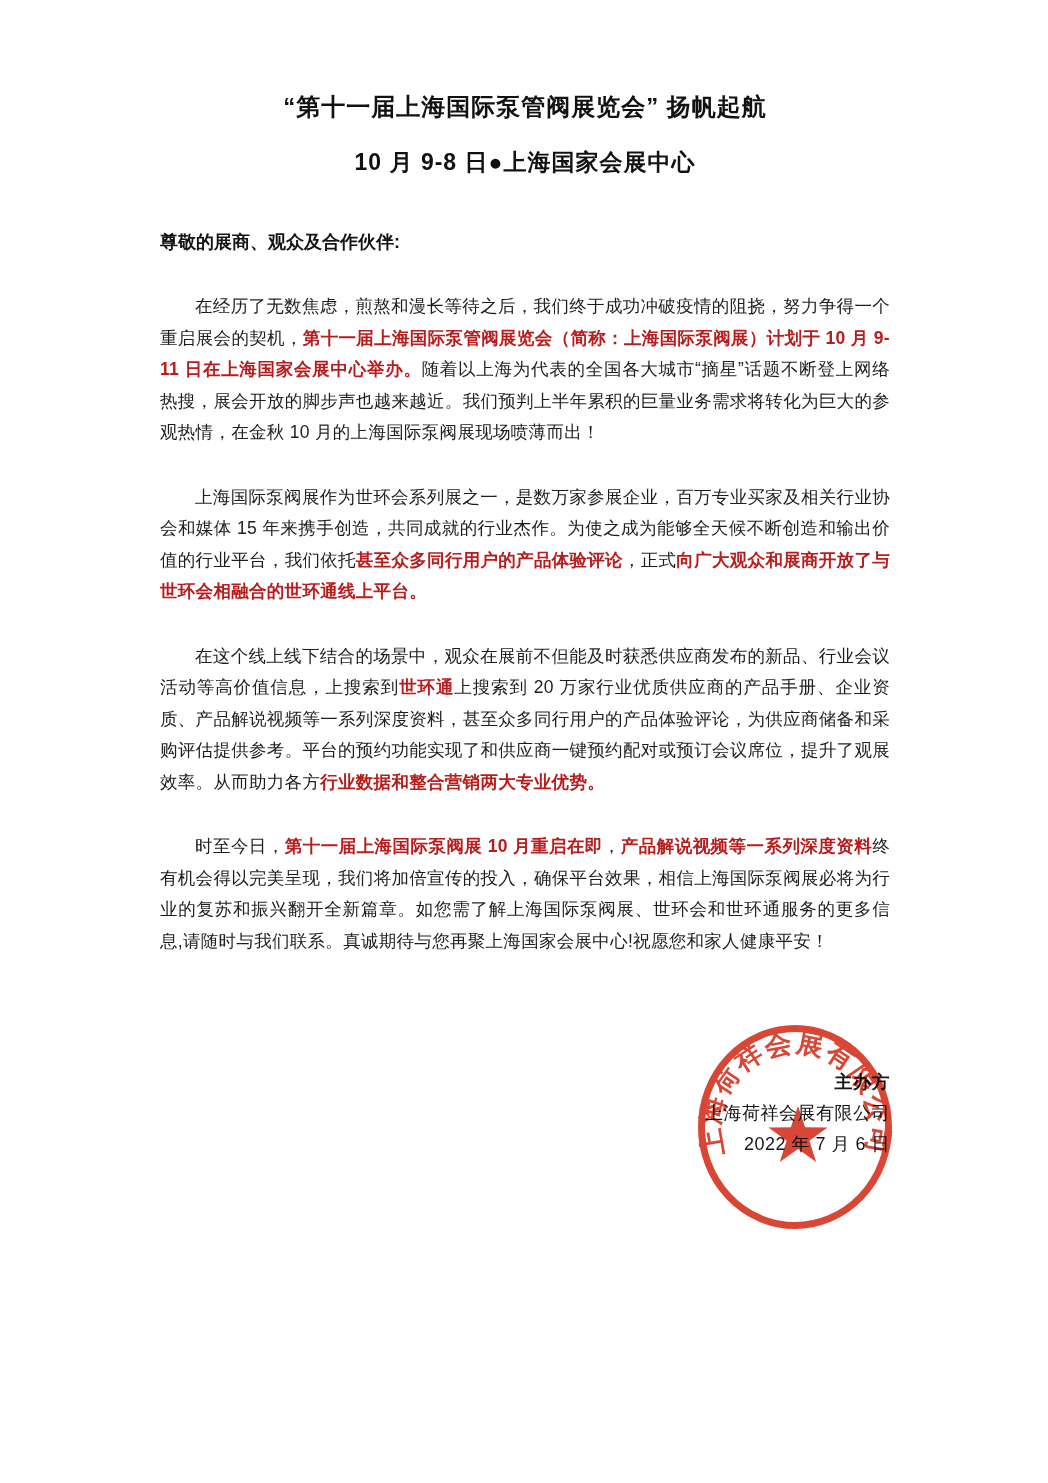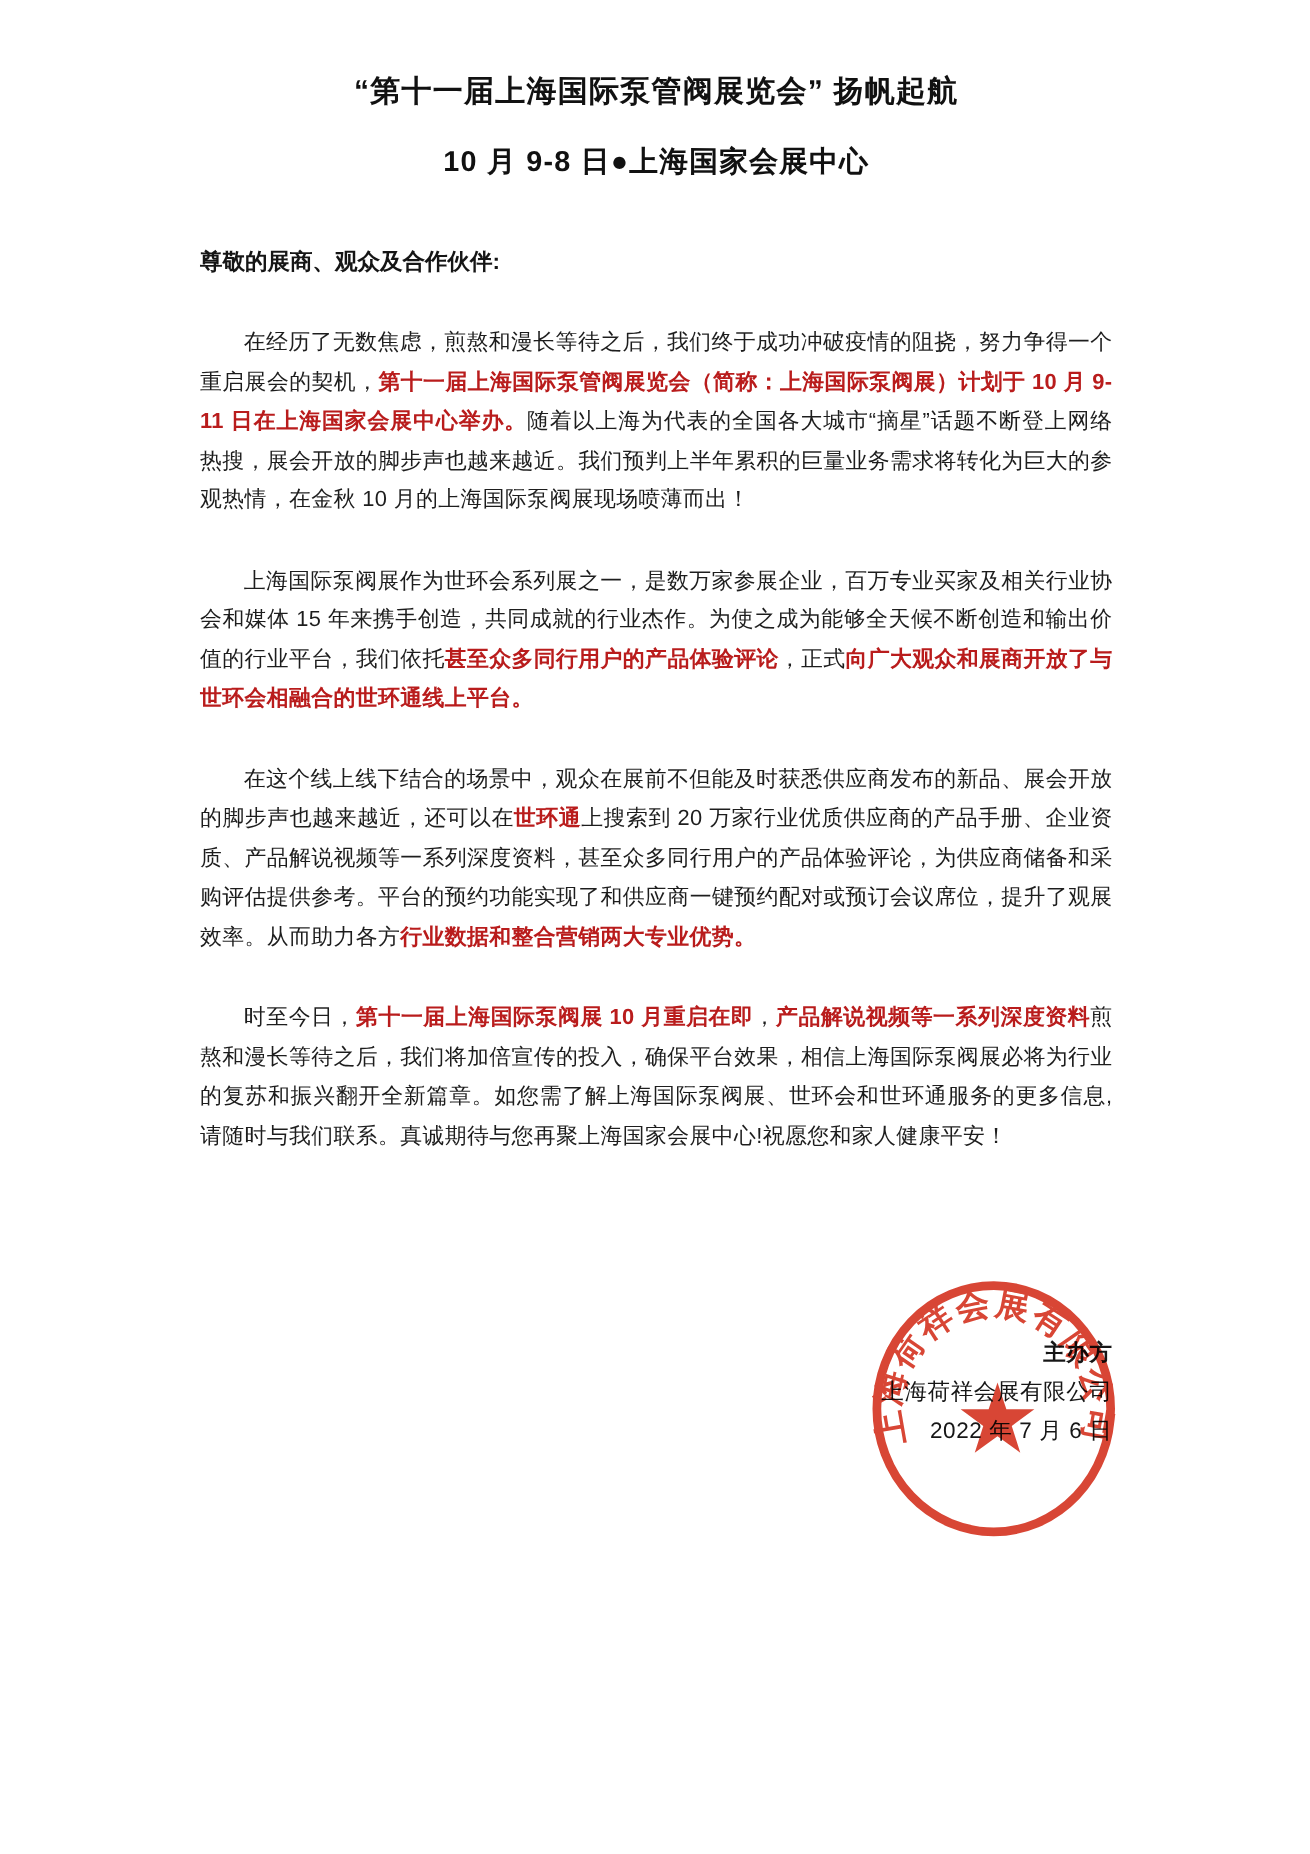--- a/index.html
+++ b/index.html
@@ -8,21 +8,21 @@
     width:1048px; height:1483px;
     background:#ffffff;
     overflow:hidden;
     font-family:"Liberation Sans","DejaVu Sans",sans-serif;
     color:#1d1d1d;
   }
   .content {
     position:absolute; left:160px; top:0; width:730px;
   }
   .doc-title {
-    margin:0; padding-top:59px;
+    margin:0; padding-top:92px;
     font-size:24px; line-height:30px; font-weight:700;
     text-align:center; letter-spacing:1px; color:#111;
   }
   .doc-subtitle {
     margin:25px 0 0 0;
     font-size:23px; line-height:30px; font-weight:700;
     text-align:center; letter-spacing:1px; color:#111;
   }
   .salutation {
     margin:50px 0 0 0;
@@ -62,23 +62,23 @@
     <h1 class="doc-title">“第十一届上海国际泵管阀展览会” 扬帆起航</h1>
 
     <h2 class="doc-subtitle">10 月 9-8 日●上海国家会展中心</h2>
 
     <p class="salutation">尊敬的展商、观众及合作伙伴:</p>
 
     <p class="para"><span>在经历了无数焦虑，煎熬和漫长等待之后，我们终于成功冲破疫情的阻挠，努力争得一个重启展会的契机，</span><b>第十一届上海国际泵管阀展览会（简称：上海国际泵阀展）计划于 10 月 9-11 日在上海国家会展中心举办。</b><span>随着以上海为代表的全国各大城市“摘星”话题不断登上网络热搜，展会开放的脚步声也越来越近。我们预判上半年累积的巨量业务需求将转化为巨大的参观热情，在金秋 10 月的上海国际泵阀展现场喷薄而出！</span></p>
 
     <p class="para"><span>上海国际泵阀展作为世环会系列展之一，是数万家参展企业，百万专业买家及相关行业协会和媒体 15 年来携手创造，共同成就的行业杰作。为使之成为能够全天候不断创造和输出价值的行业平台，我们依托</span><b>甚至众多同行用户的产品体验评论</b><span>，正式</span><b>向广大观众和展商开放了与世环会相融合的世环通线上平台。</b></p>
 
-    <p class="para"><span>在这个线上线下结合的场景中，观众在展前不但能及时获悉供应商发布的新品、展会开放的脚步声也越来越近，还可以在</span><b>世环通</b><span>上搜索到 20 万家行业优质供应商的产品手册、企业资质、产品解说视频等一系列深度资料，甚至众多同行用户的产品体验评论，为供应商储备和采购评估提供参考。平台的预约功能实现了和供应商一键预约配对或预订会议席位，提升了观展效率。从而助力各方</span><b>行业数据和整合营销两大专业优势。</b></p>
+    <p class="para"><span>在这个线上线下结合的场景中，观众在展前不但能及时获悉供应商发布的新品、行业会议活动等高价值信息，上搜索到</span><b>世环通</b><span>上搜索到 20 万家行业优质供应商的产品手册、企业资质、产品解说视频等一系列深度资料，甚至众多同行用户的产品体验评论，为供应商储备和采购评估提供参考。平台的预约功能实现了和供应商一键预约配对或预订会议席位，提升了观展效率。从而助力各方</span><b>行业数据和整合营销两大专业优势。</b></p>
 
-    <p class="para"><span>时至今日，</span><b>第十一届上海国际泵阀展 10 月重启在即</b><span>，</span><b>产品解说视频等一系列深度资料</b><span>煎熬和漫长等待之后，我们将加倍宣传的投入，确保平台效果，相信上海国际泵阀展必将为行业的复苏和振兴翻开全新篇章。如您需了解上海国际泵阀展、世环会和世环通服务的更多信息,请随时与我们联系。真诚期待与您再聚上海国家会展中心!祝愿您和家人健康平安！</span></p>
+    <p class="para"><span>时至今日，</span><b>第十一届上海国际泵阀展 10 月重启在即</b><span>，</span><b>产品解说视频等一系列深度资料</b><span>终有机会得以完美呈现，我们将加倍宣传的投入，确保平台效果，相信上海国际泵阀展必将为行业的复苏和振兴翻开全新篇章。如您需了解上海国际泵阀展、世环会和世环通服务的更多信息,请随时与我们联系。真诚期待与您再聚上海国家会展中心!祝愿您和家人健康平安！</span></p>
 
   </div>
 
   <div class="signature">
     <div class="sig-role">主办方</div>
     <div class="sig-company">上海荷祥会展有限公司</div>
     <div class="sig-date">2022 年 7 月 6 日</div>
   </div>
 
   <svg class="seal" viewBox="0 0 204 212" xmlns="http://www.w3.org/2000/svg">

